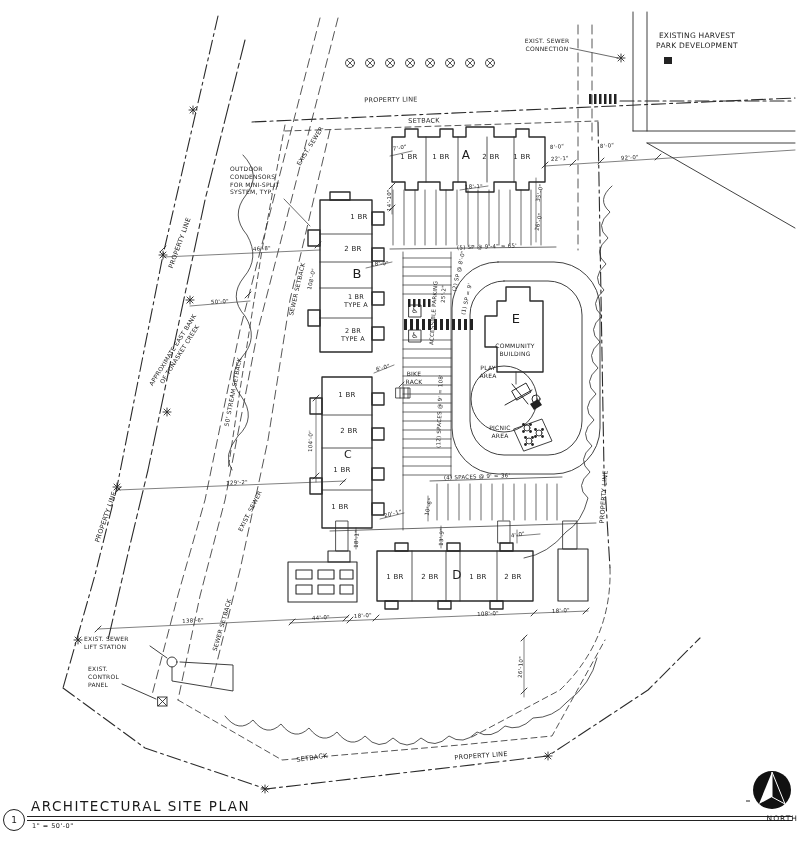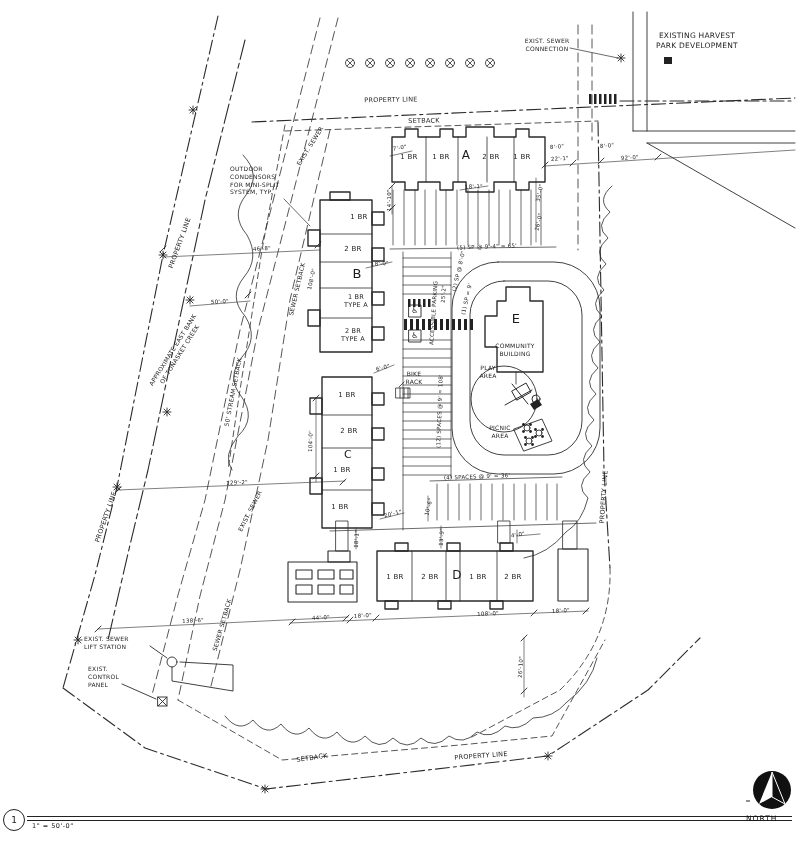--- a/index.html
+++ b/index.html
@@ -21,21 +21,21 @@
     border-radius:50%;text-align:center;line-height:20px;font-size:9px;color:#1a1a1a;
   }
   #plan-title{
     position:absolute;left:31px;top:2px;font-size:13.5px;letter-spacing:1.5px;color:#1a1a1a;
   }
   #title-rule-1{position:absolute;left:27px;top:20px;width:765px;border-top:1.8px solid #222;}
   #title-rule-2{position:absolute;left:27px;top:24px;width:765px;border-top:.8px solid #222;}
   #plan-scale{position:absolute;left:32px;top:26px;font-size:6.5px;letter-spacing:.5px;color:#1a1a1a;}
   
   #north{position:absolute;left:746px;top:766px;width:52px;height:62px;}
-  #north-label{position:absolute;left:0;top:48px;width:52px;text-align:left;font-size:7.5px;letter-spacing:1px;color:#111;}
+  #north-label{position:absolute;left:0;top:48px;width:52px;text-align:right;font-size:7.5px;letter-spacing:1px;color:#111;}
 </style>
 </head>
 <body>
 
 <div id="sheet">
 
   <svg id="linework" width="800" height="842" viewBox="0 0 800 842" fill="none" stroke="#2b2b2b" stroke-width="0.8" stroke-linecap="round" stroke-linejoin="round">
 
     <g stroke-width="1.1" stroke-dasharray="14 4 3 4">
       <path d="M218,16 L163,255 L117,487 L95,575 L63,688"></path>
@@ -390,20 +390,21 @@
 PANEL</span>
       <span class="lbl" style="left: 222px; top: 625px; font-size: 6px; transform: translate(-50%, -50%) rotate(-74deg);">SEWER SETBACK</span>
       <span class="lbl" style="left: 312px; top: 758px; font-size: 6.5px; transform: translate(-50%, -50%) rotate(-8deg);">SETBACK</span>
       <span class="lbl" style="left: 481px; top: 756px; font-size: 6.5px; transform: translate(-50%, -50%) rotate(-4deg);">PROPERTY LINE</span>
       <span class="lbl" style="left: 415px; top: 311px; font-size: 8px; transform: translate(-50%, -50%) rotate(0deg);">♿</span>
       <span class="lbl" style="left: 415px; top: 336px; font-size: 8px; transform: translate(-50%, -50%) rotate(0deg);">♿</span>
     </div>
 
   <div id="titleblock">
     <div id="sheet-circle">1</div>
+    <div id="plan-title">ARCHITECTURAL SITE PLAN</div>
     <div id="title-rule-1"></div>
     <div id="title-rule-2"></div>
     <div id="plan-scale">1" = 50'-0"</div>
   </div>
 
   <div id="north">
     <svg width="52" height="48" viewBox="0 0 52 48">
       <line x1="-46" y1="35" x2="4" y2="35" stroke="#222" stroke-width="1"></line>
       <circle cx="26" cy="24" r="19" fill="#111"></circle>
       <path d="M26,6 L13,38 L26,31 Z" fill="#ffffff"></path>

